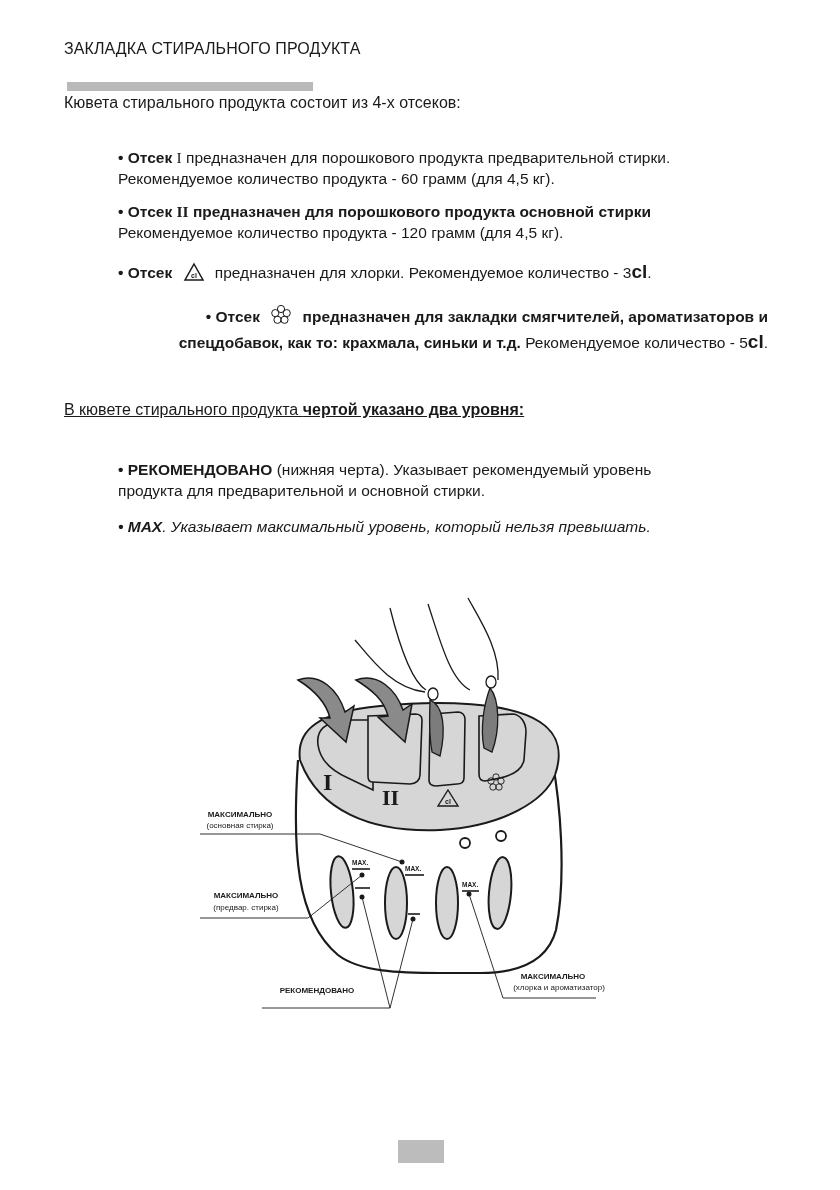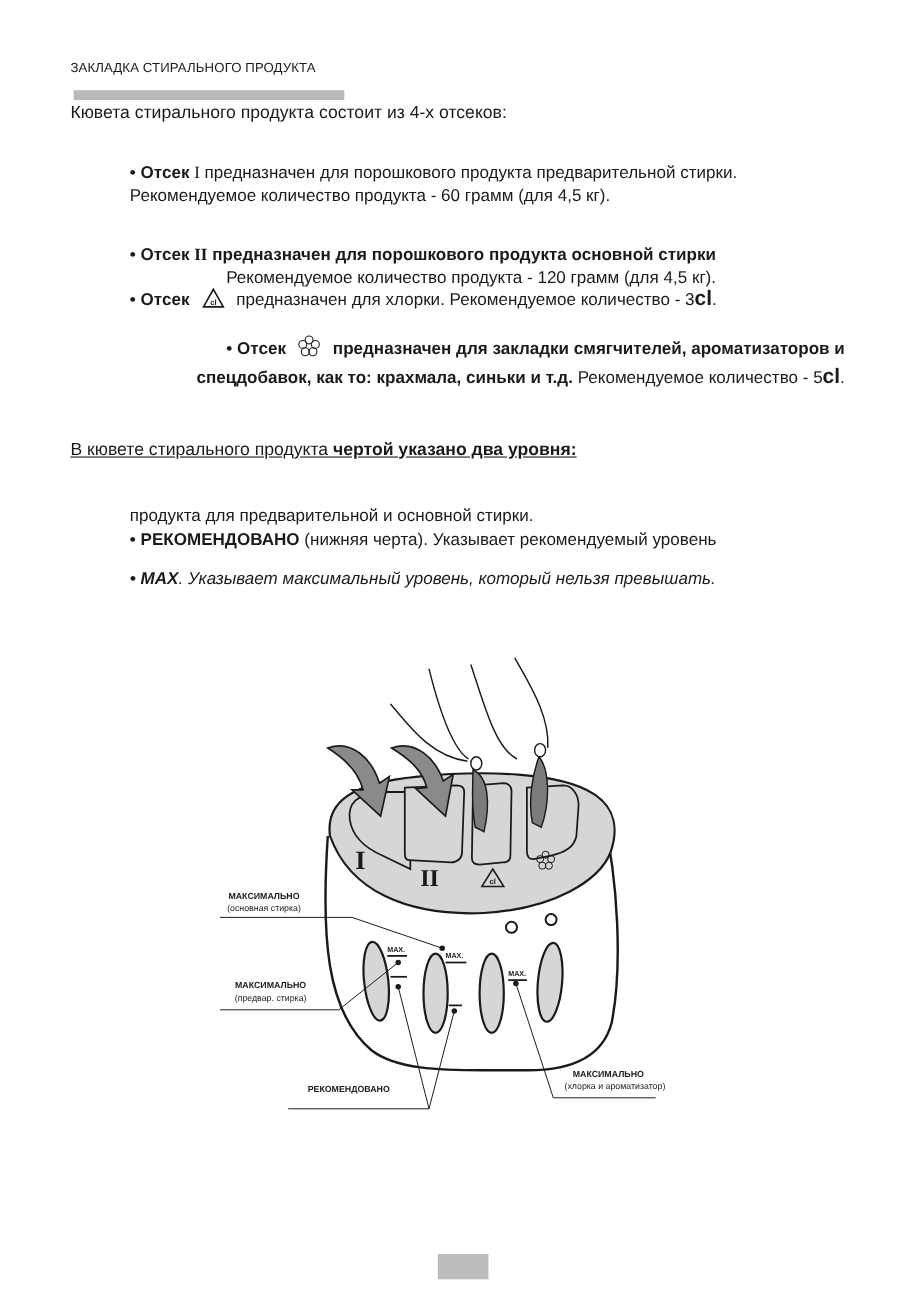--- a/index.html
+++ b/index.html
@@ -1,26 +1,26 @@
 <!DOCTYPE html>
 <html><head>
 <meta charset="utf-8">
 <style>
   html, body { margin: 0; padding: 0; background: #ffffff; }
   body { width: 840px; height: 1190px; position: relative; overflow: hidden;
          font-family: "Liberation Sans", sans-serif; color: #1a1a1a; }
   .abs { position: absolute; }
-  .title { left: 64px; top: 54px; font-size: 12px; letter-spacing: 0.1px; }
+  .title { left: 64px; top: 40px; font-size: 16px; letter-spacing: 0.1px; }
   .title-bar { left: 67px; top: 82px; width: 246px; height: 9px; background: #b9b9b9; }
   .intro { left: 64px; top: 94px; font-size: 16px; }
   .para { font-size: 15.5px; line-height: 21px; margin-top: 17px; }
   .b { font-weight: bold; }
   .roman { font-family: "Liberation Serif", serif; }
   .p1 { left: 118px; top: 130px; }
-  .p2 { left: 118px; top: 204px; text-align: right; }
+  .p2 { left: 118px; top: 184px; }
   .p3 { left: 118px; top: 244px; }
   .p4 { left: 118px; top: 287px; width: 650px; text-align: right; }
   .levels-intro { left: 64px; top: 401px; font-size: 16px; text-decoration: underline; }
   .l1 { left: 118px; top: 442px; }
   .l2 { left: 118px; top: 499px; font-style: italic; }
   .cl { font-size: 19px; font-weight: bold; }
   .inline-icon { display: inline-block; vertical-align: -4px; margin: 0 6px; }
   .diagram { left: 0; top: 0; width: 840px; height: 1190px; pointer-events: none; }
   .page-box { left: 398px; top: 1140px; width: 46px; height: 23px; background: #bcbcbc; }
 </style>
@@ -78,25 +78,25 @@
     </svg>
   </span>
   <span class="b">предназначен для закладки смягчителей, ароматизаторов и спецдобавок, как то: крахмала, синьки и т.д.</span><span> Рекомендуемое количество - 5</span><span class="cl">cl</span><span>.</span>
 </div>
 
 <div class="abs levels-intro">
   <span>В кювете стирального продукта </span><span class="b">чертой указано два уровня:</span>
 </div>
 
 <div class="abs para l1">
-  <div>продукта для предварительной и основной стирки.</div>
   <div>
     <span class="b">•</span>
     <span class="b">РЕКОМЕНДОВАНО</span><span> (нижняя черта). Указывает рекомендуемый уровень</span>
   </div>
+  <div>продукта для предварительной и основной стирки.</div>
 </div>
 
 <div class="abs para l2">
   <span class="b">•</span>
   <span class="b">MAX</span><span>. Указывает максимальный уровень, который нельзя превышать.</span>
 </div>
 
 <svg class="abs diagram" viewBox="0 0 840 1190" width="840" height="1190">
 
   <path d="M298,760 C292,850 296,920 338,955 C360,972 400,973 440,973 L480,973 C520,973 548,960 556,930 C566,880 562,800 548,740" fill="#ffffff" stroke="#1a1a1a" stroke-width="2.2"></path>

